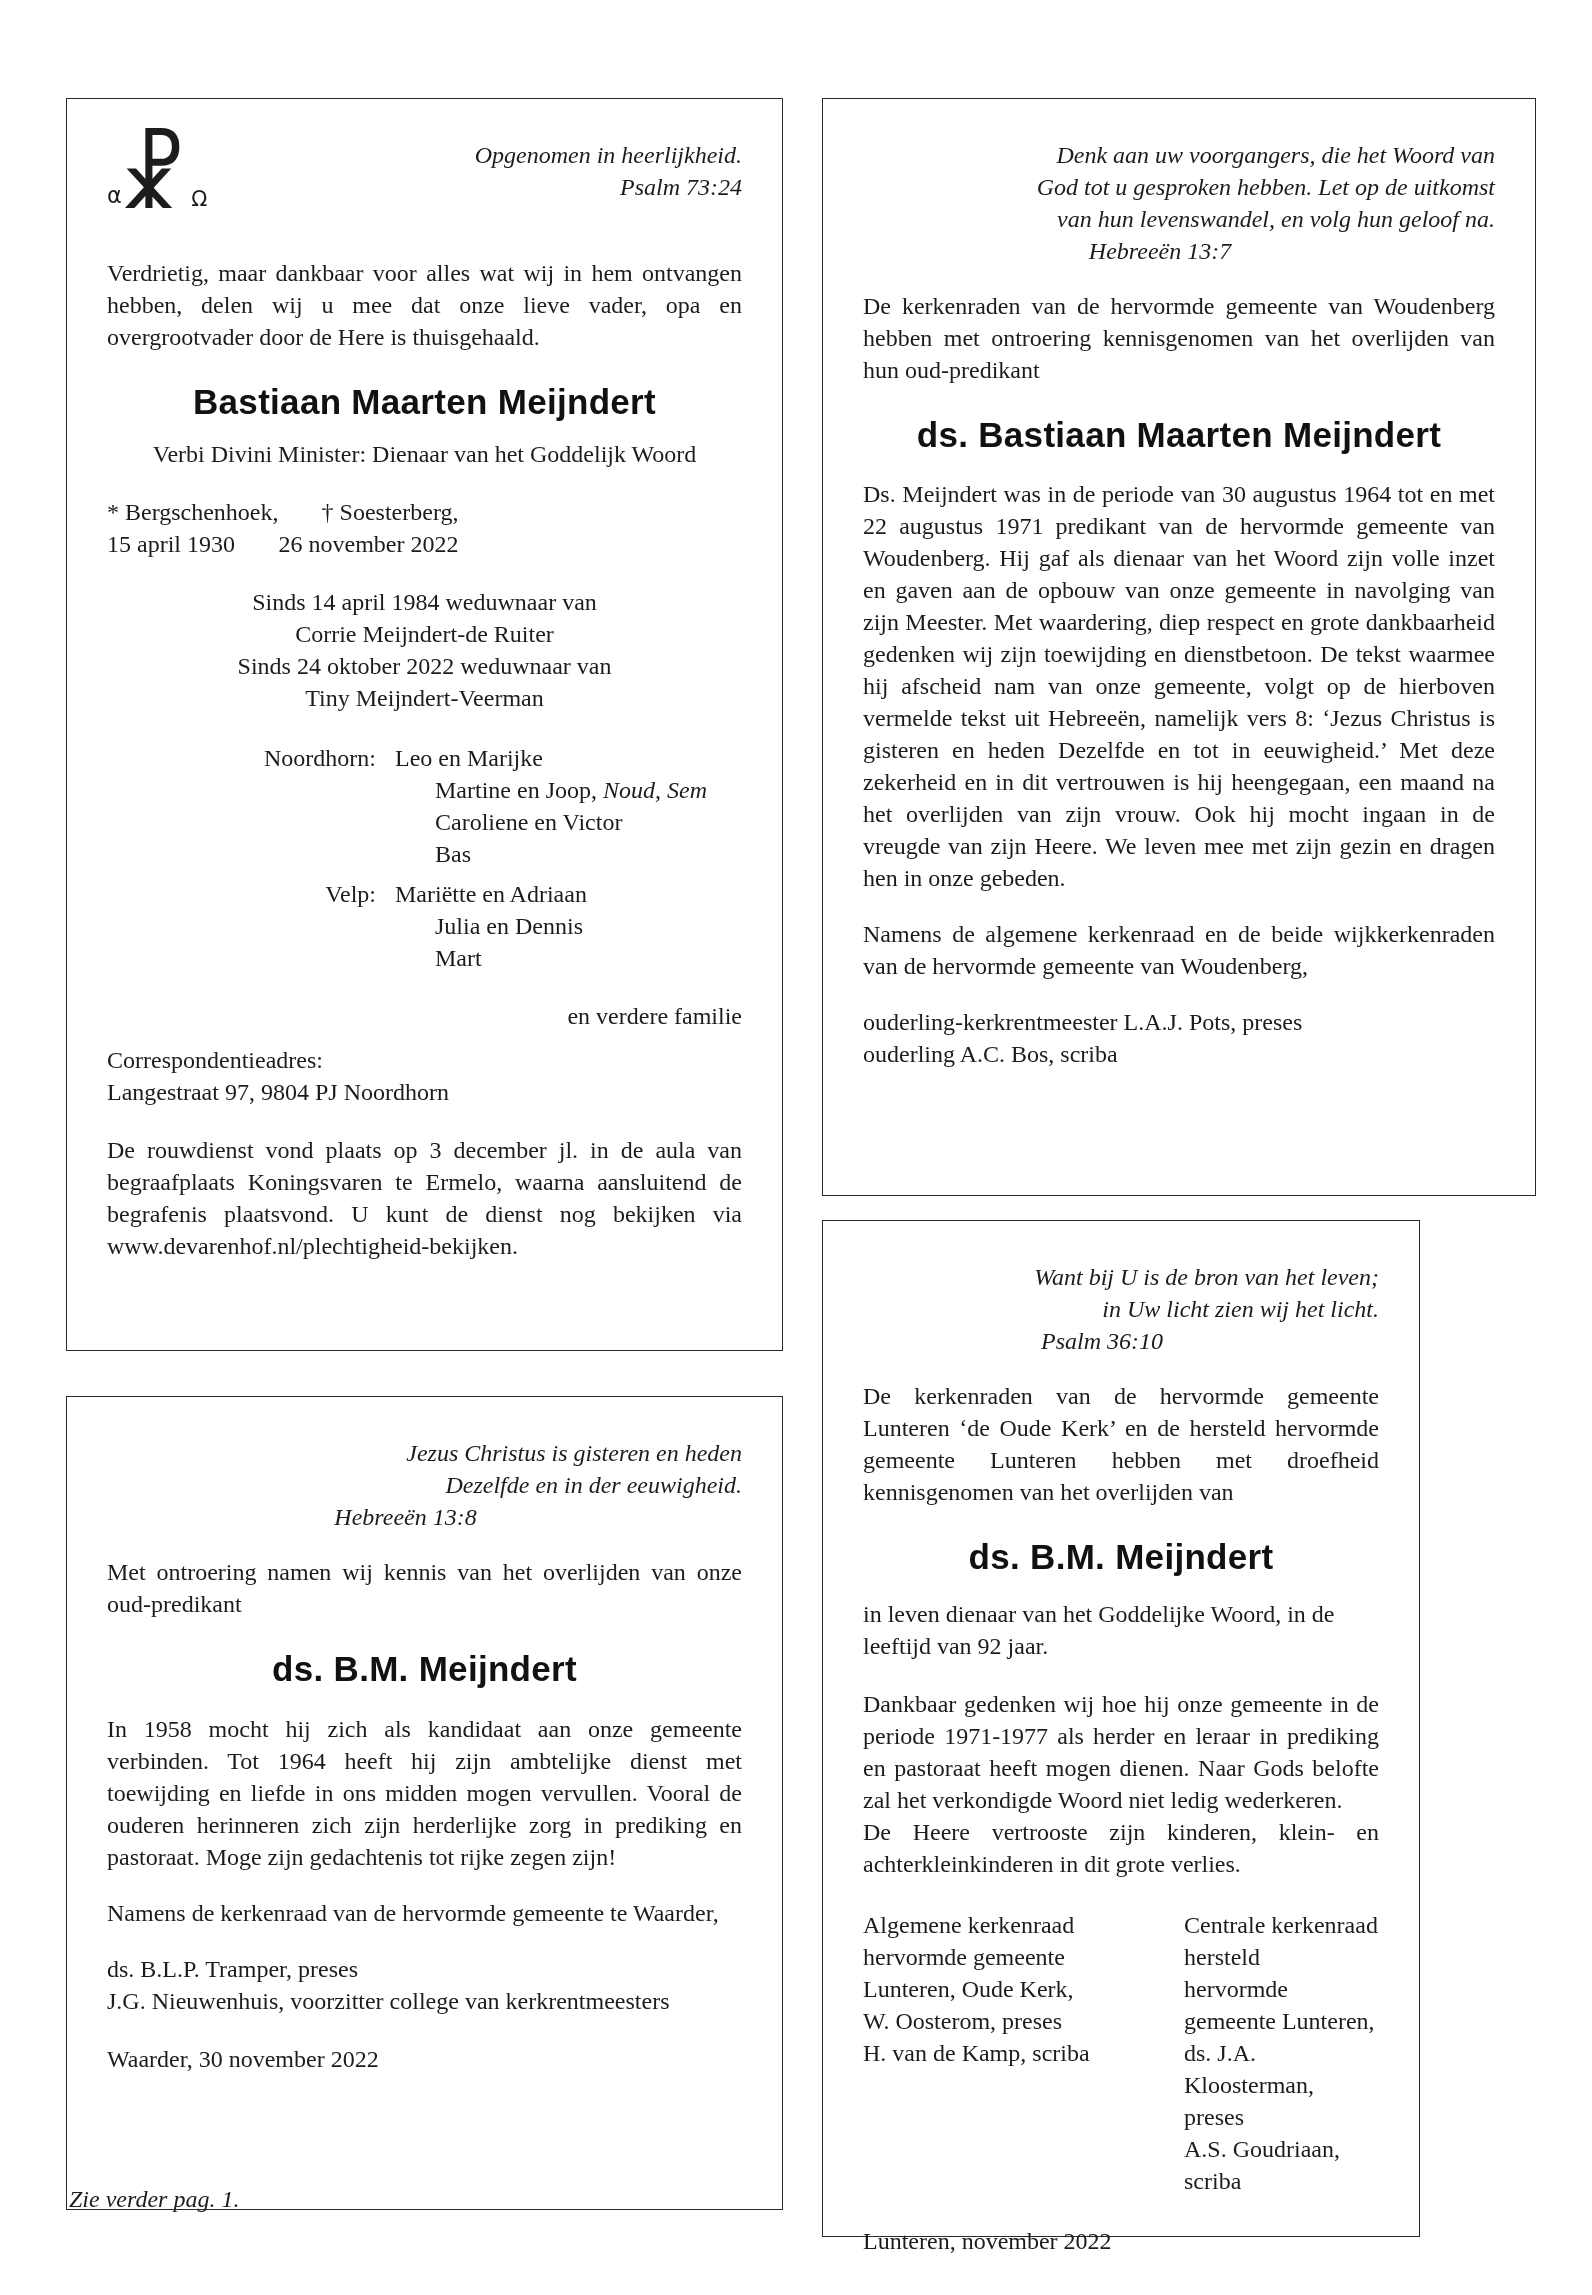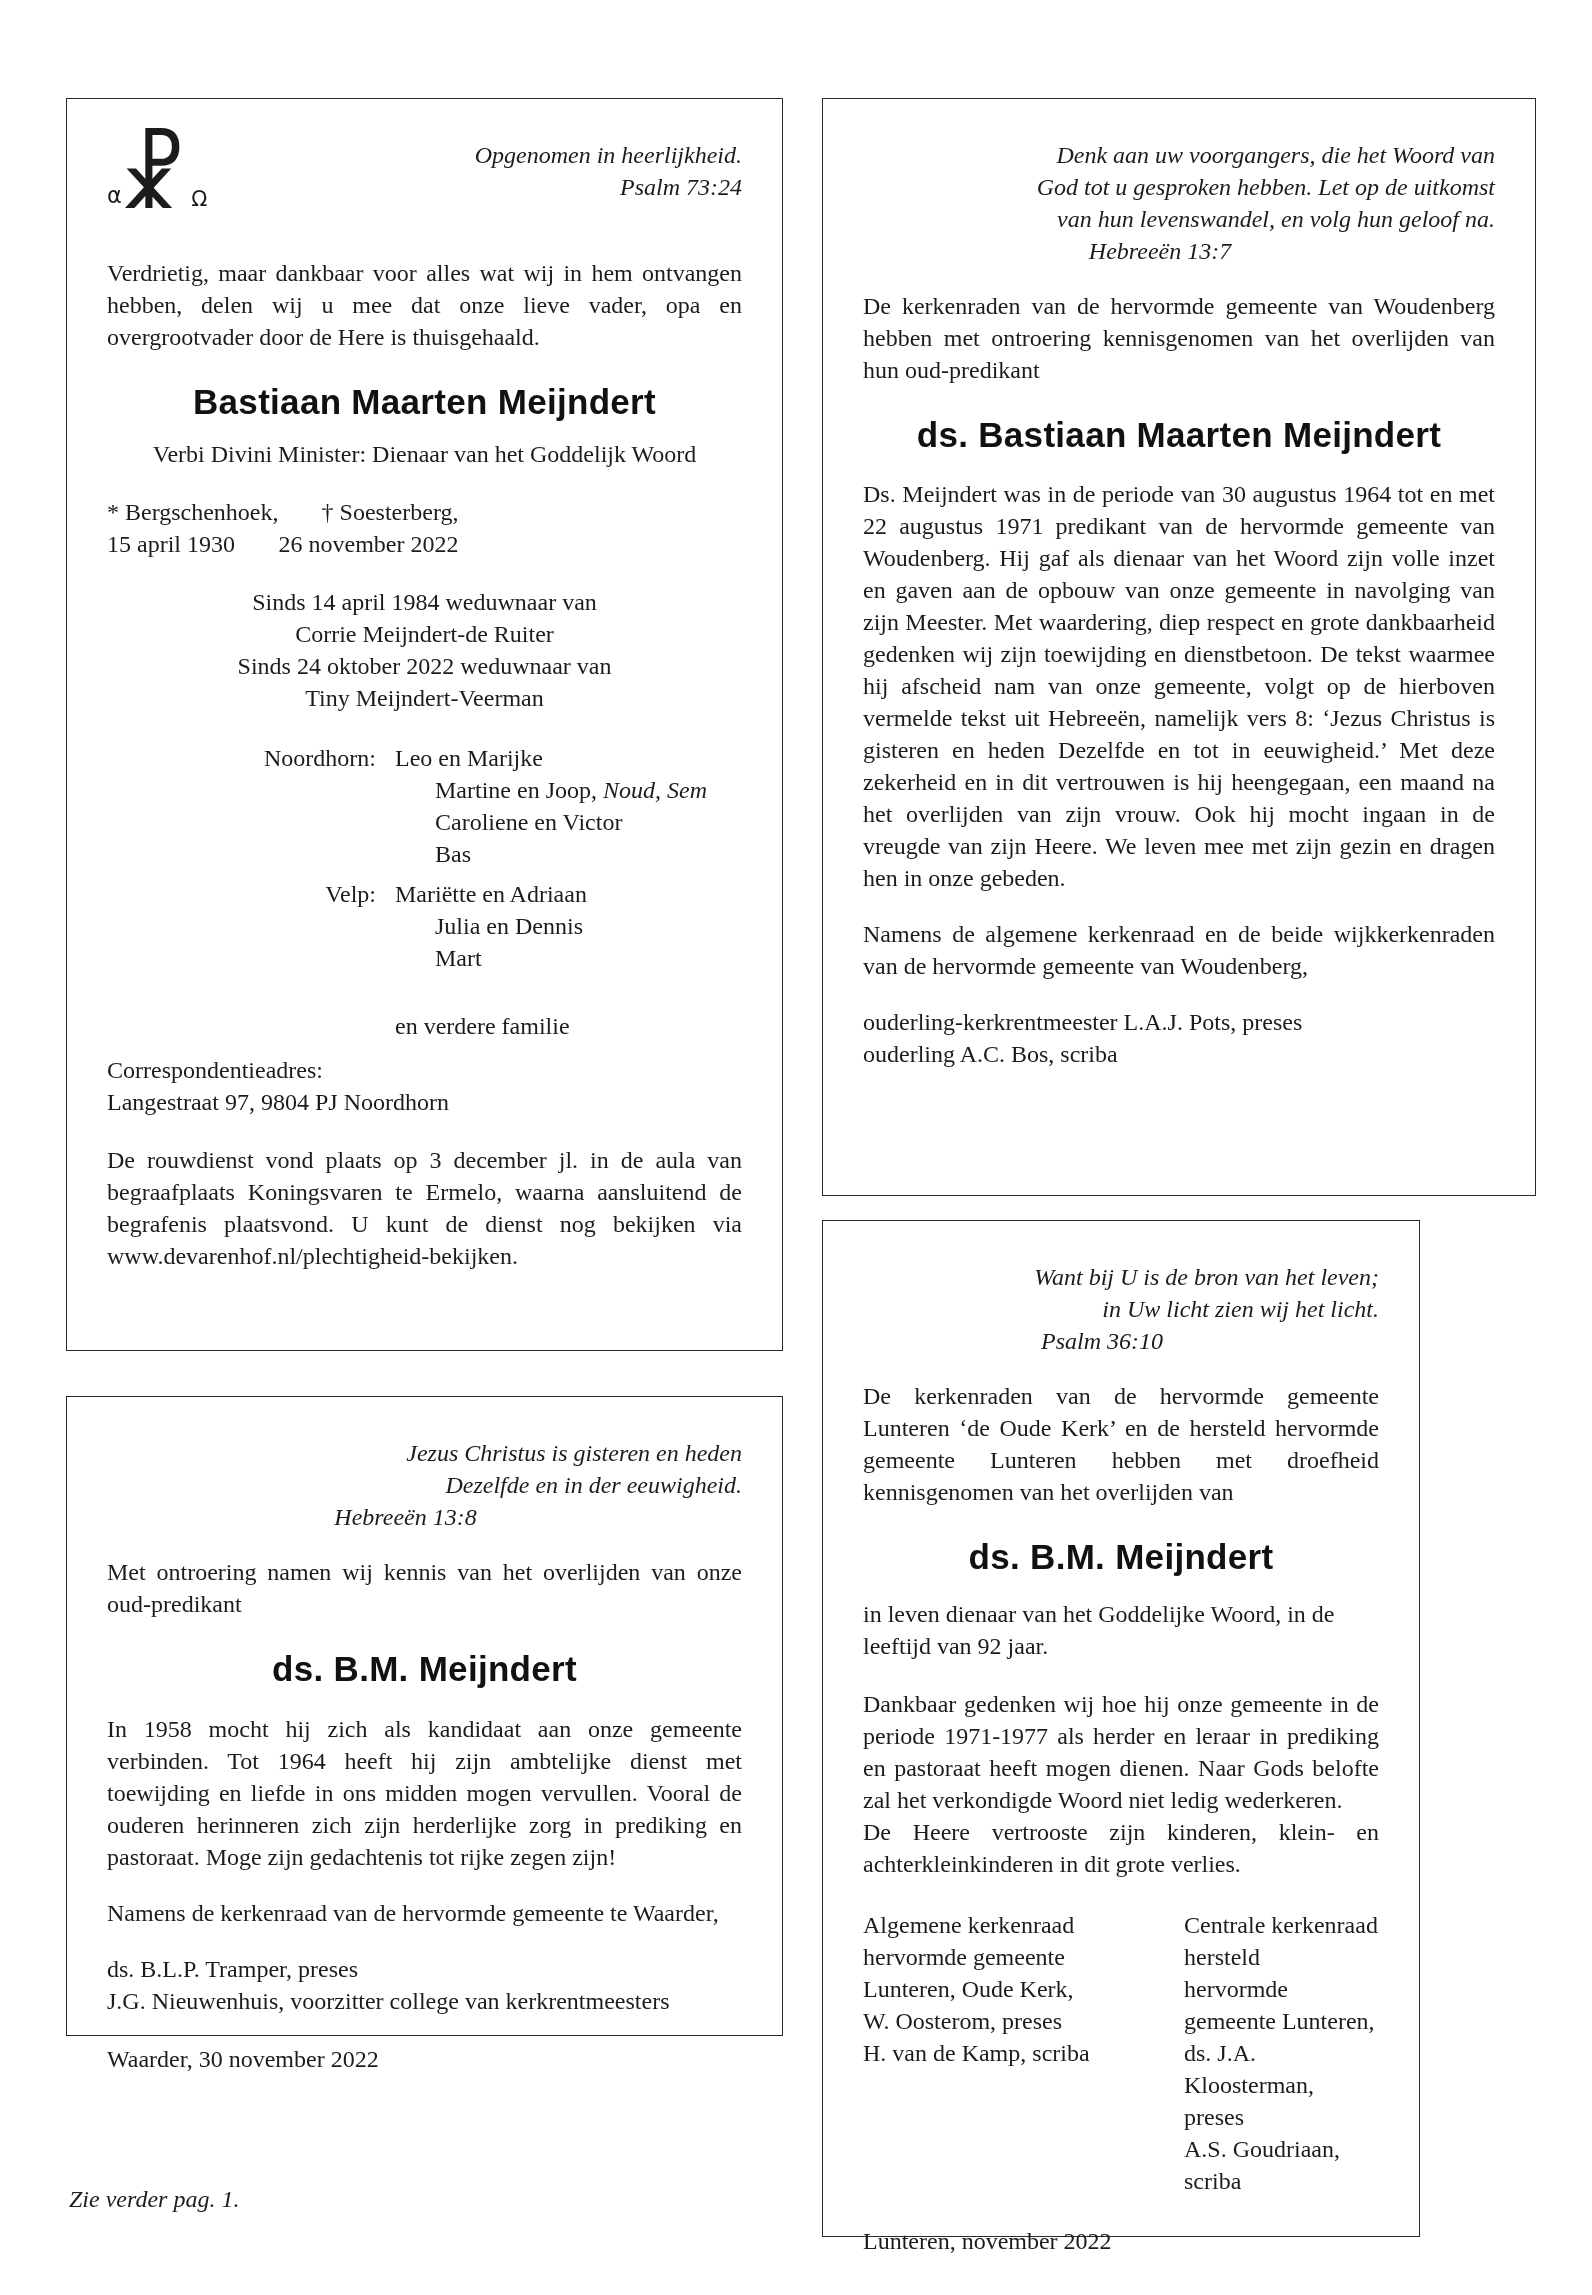--- a/index.html
+++ b/index.html
@@ -15,21 +15,21 @@
     overflow: hidden;
   }
   .notice {
     position: absolute;
     border: 1.7px solid #2a2a2a;
     background: #ffffff;
     padding: 35px 40px;
   }
   .box-family     { left: 66px;  top: 98px;  width: 717px; height: 1253px; }
   .box-woudenberg { left: 822px; top: 98px;  width: 714px; height: 1098px; }
-  .box-waarder    { left: 66px;  top: 1396px; width: 717px; height: 640px; }
+  .box-waarder    { left: 66px;  top: 1396px; width: 717px; height: 814px; }
   .box-lunteren   { left: 822px; top: 1220px; width: 598px; height: 1017px; }
 
   .top-row { display: flex; align-items: flex-start; }
   .chi-rho { position: relative; flex: 0 0 102px; height: 109px; font-family: "DejaVu Sans", sans-serif; }
   .cr-main  { position: absolute; left: 10.4px; top: -7px; font-size: 88px; line-height: 1.15; }
   .cr-alpha { position: absolute; left: 0px;  top: 50px; font-size: 22.4px; line-height: 1; }
   .cr-omega { position: absolute; right: 1.7px; top: 55px; font-size: 21px; line-height: 1; }
 
   .quote { flex: 1; font-style: italic; text-align: right; padding-top: 5.2px; }
   .quote-ref { font-style: italic; }
@@ -54,21 +54,21 @@
   .death { text-align: right; }
 
   .widower { margin-top: 26px; text-align: center; }
 
   .family-block { margin-top: 28px; }
   .family-row { display: flex; }
   .family-row + .family-row { margin-top: 8px; }
   .family-place { flex: 0 0 269px; text-align: right; }
   .family-names { margin-left: 19px; }
   .fam-sub { padding-left: 40px; }
-  .family-close { margin-top: 36px; margin-left: 288px; }
+  .family-close { margin-top: 26px; margin-left: 288px; text-align: right; }
 
   .address-block { margin-top: 12px; }
   .service { margin-top: 26px; }
 
   .para { margin-top: 22.4px; }
   .body-para { margin-top: 21px; }
   .box-waarder .body-para { margin-top: 22.4px; }
   .box-lunteren .body-para { margin-top: 26px; }
   .body2 { margin-top: 0; }
   .closing { margin-top: 24px; }

